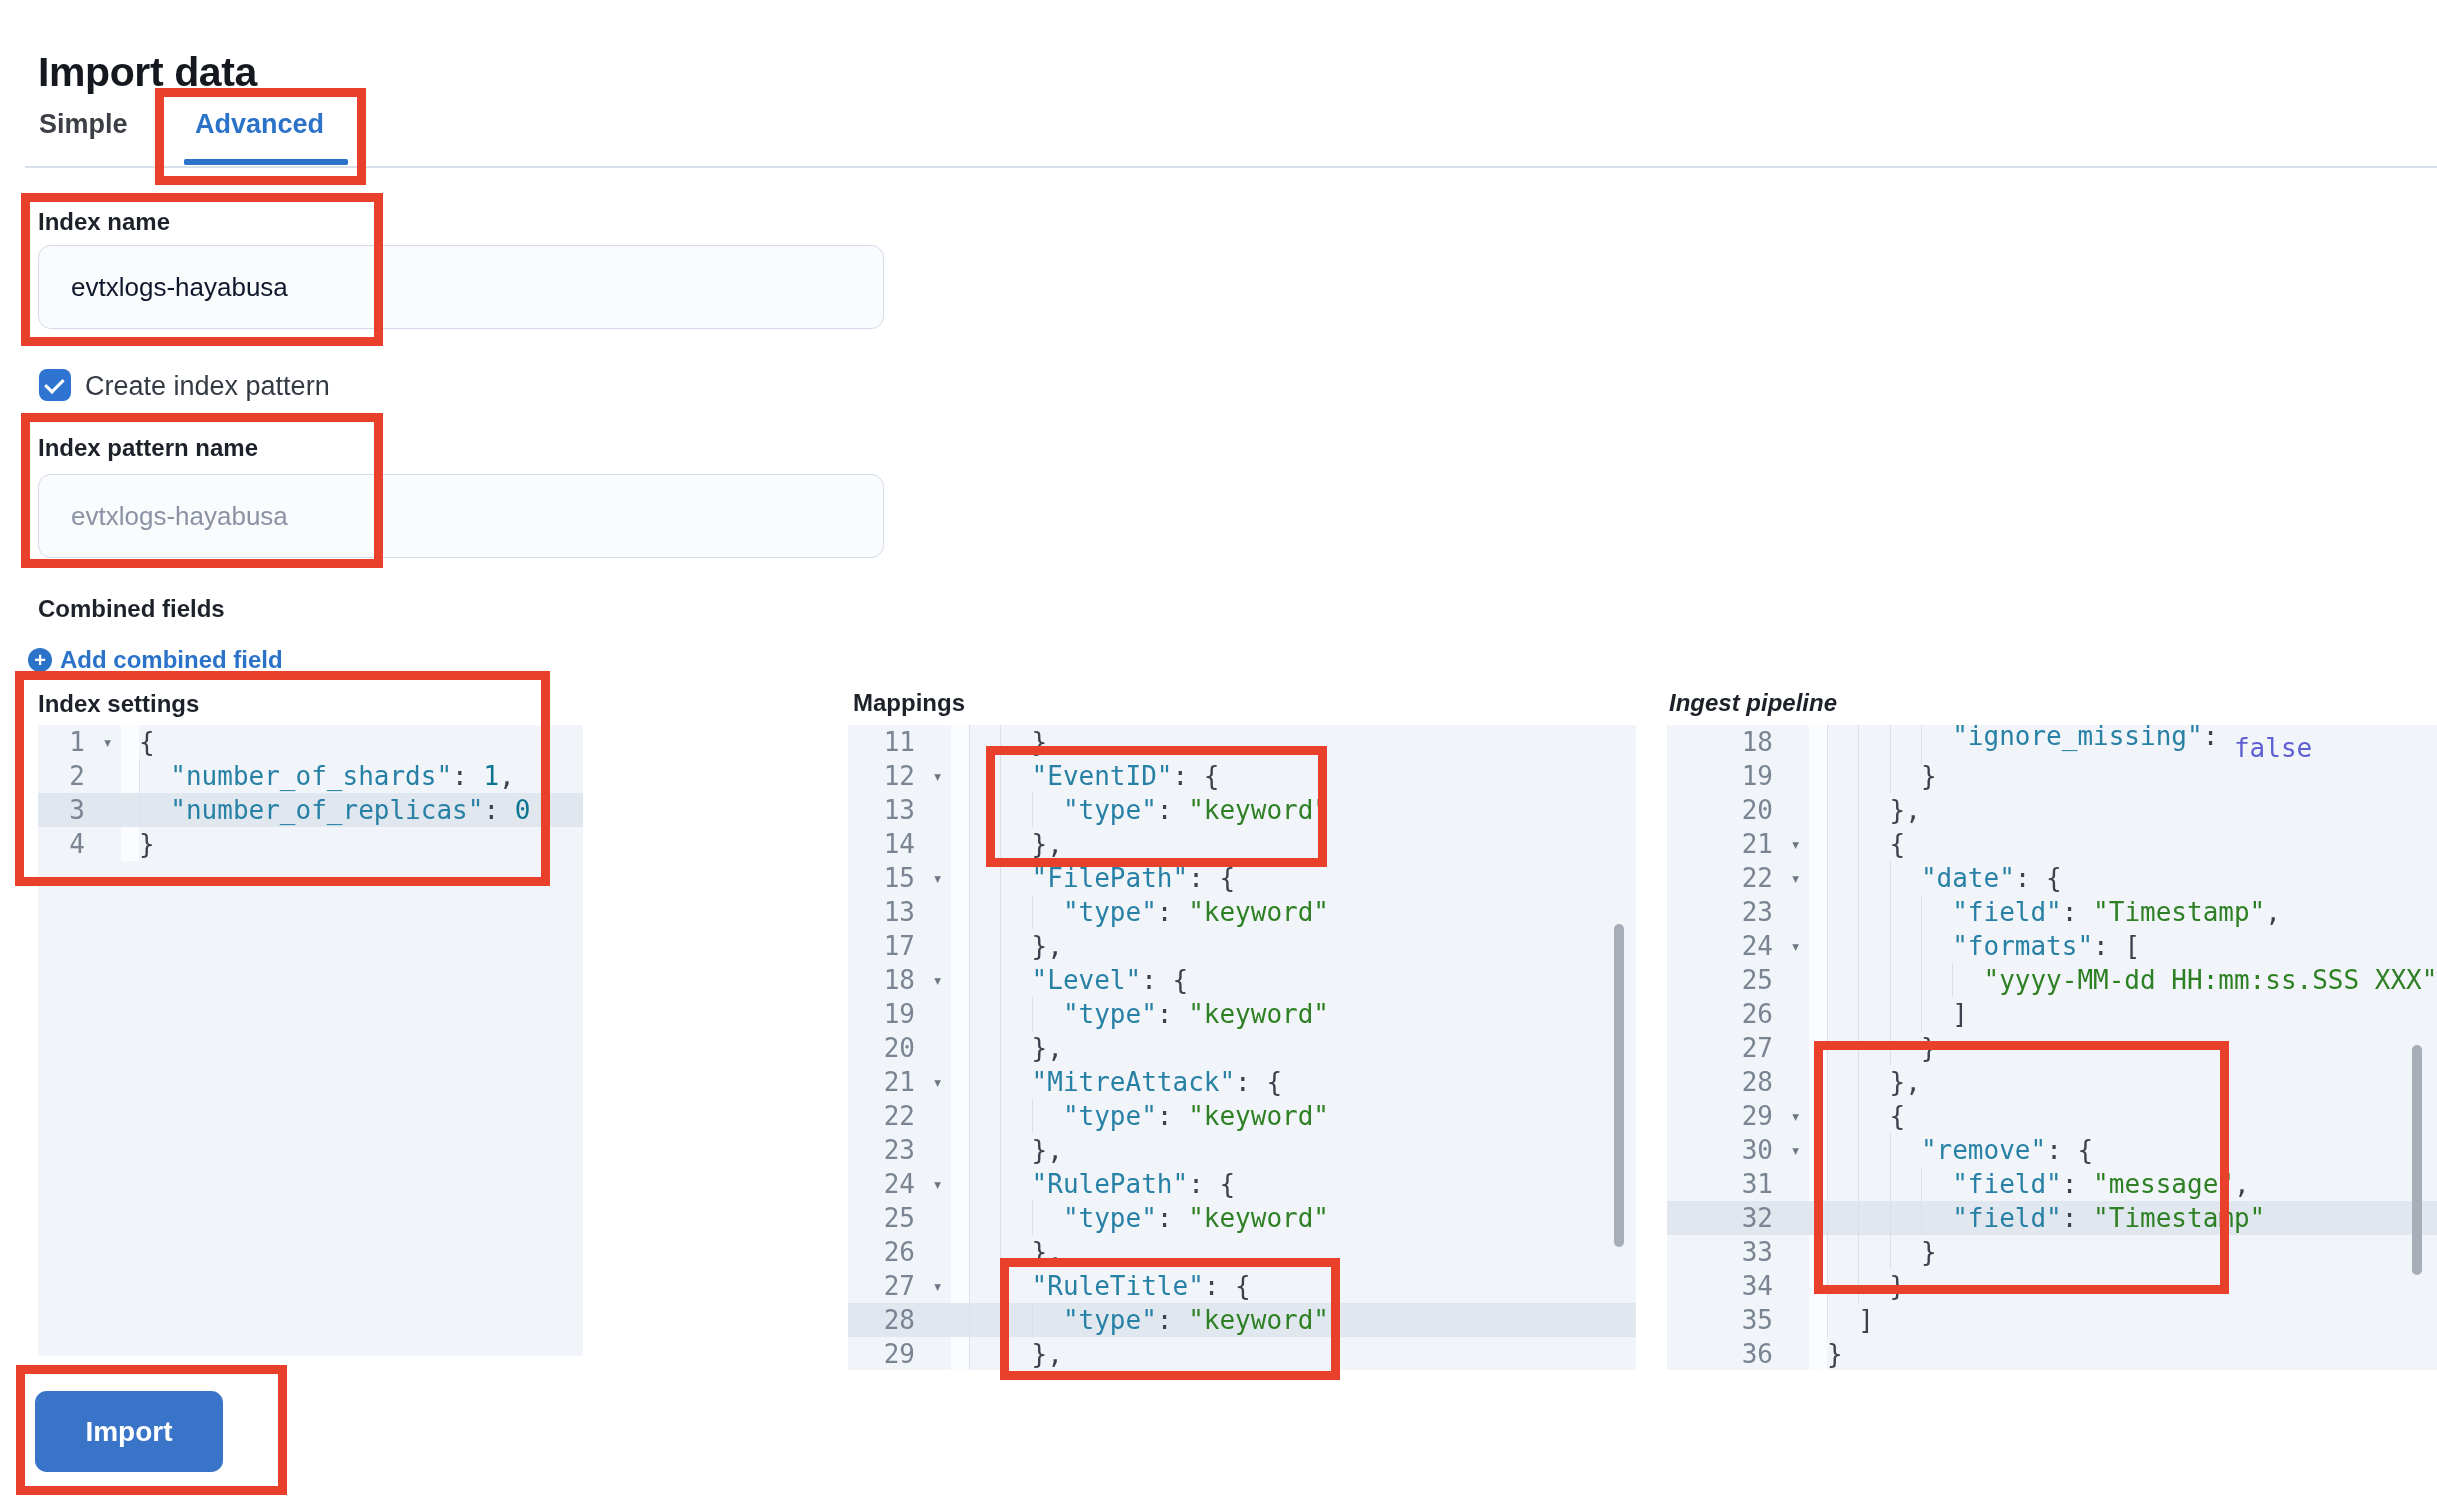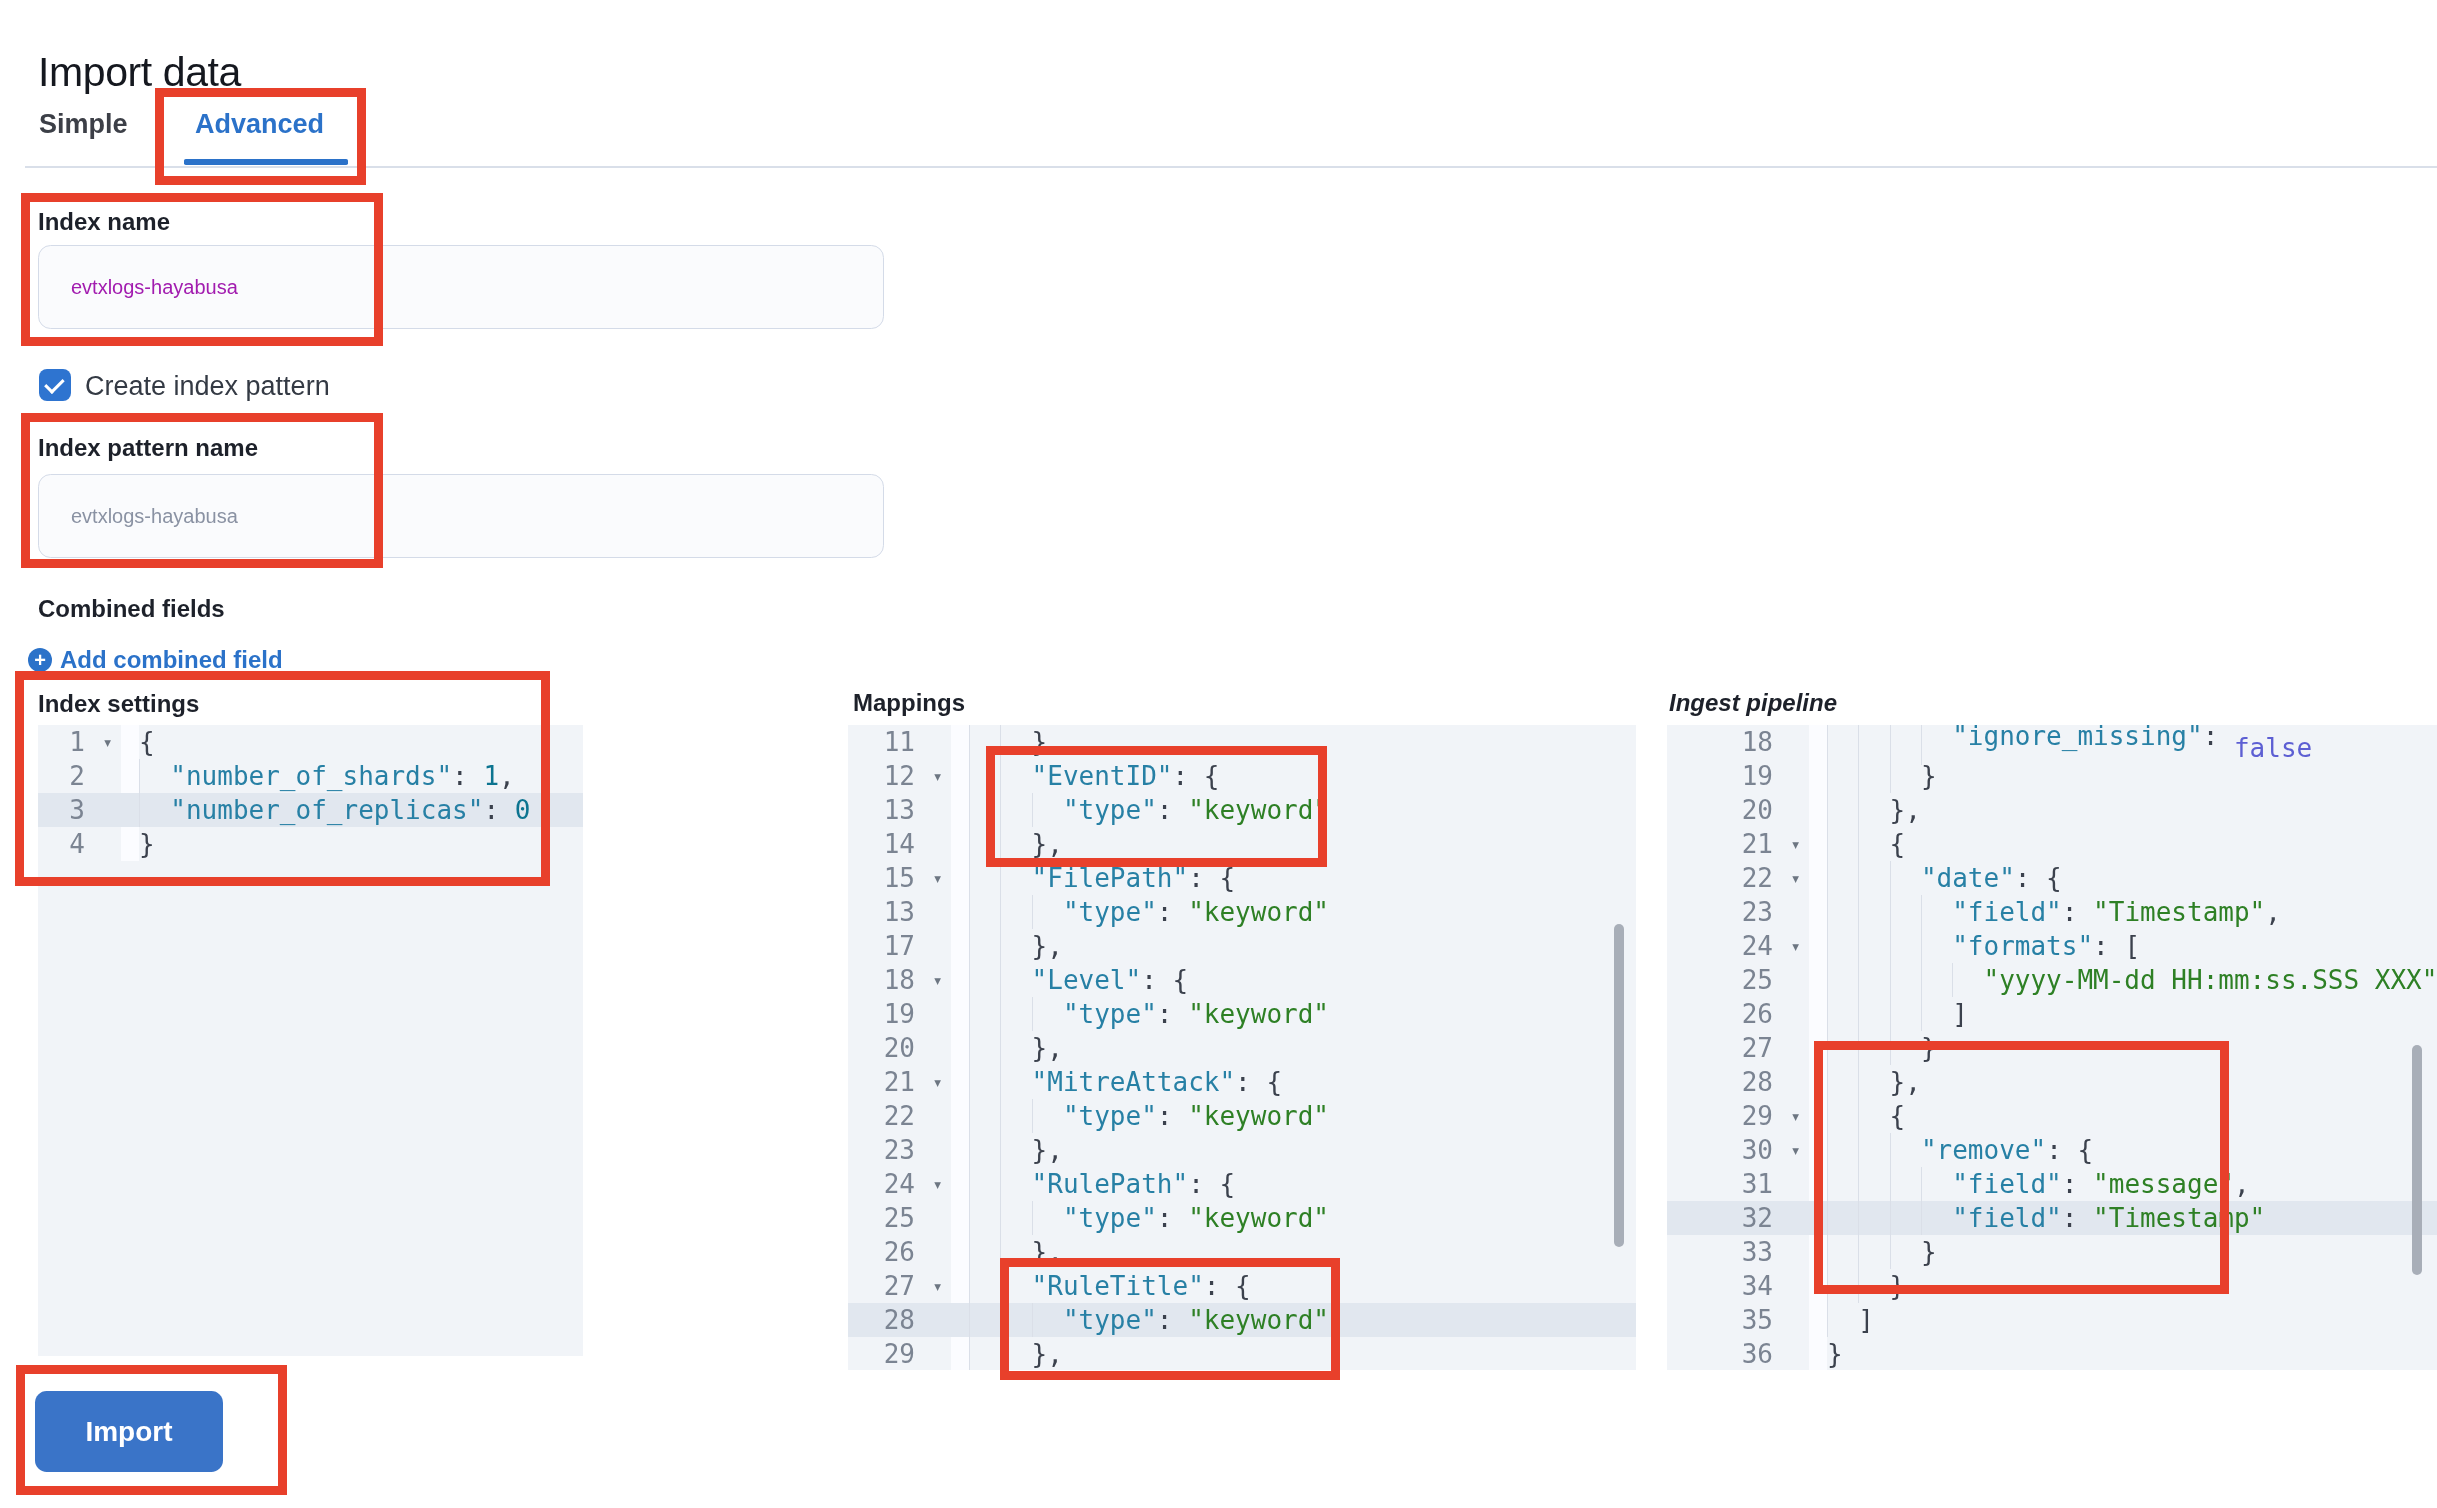--- a/index.html
+++ b/index.html
@@ -1,33 +1,33 @@
 <!DOCTYPE html>
 <html style="font-size:14.4px"><head>
 <meta charset="utf-8">
 <style>
   html,body{margin:0;padding:0;background:#fff;}
   #canvas{position:relative;width:2438px;height:1508px;background:#ffffff;
           font-family:"Liberation Sans",sans-serif;color:#1d212a;overflow:hidden;}
   .abs{position:absolute;}
 
   
-  #page-title{left:38px;top:21.6px;font-size:41px;font-weight:400;letter-spacing:-0.4px;color:#15181f;}
+  #page-title{left:38px;top:21.6px;font-size:41px;font-weight:700;letter-spacing:-0.4px;color:#15181f;}
   .tab{top:109px;font-size:27px;font-weight:600;cursor:pointer;}
   #tab-simple{left:39px;color:#3c3f47;}
   #tab-advanced{left:195px;color:#2b72c9;}
   #tab-underline{left:184px;top:159px;width:164px;height:6.3px;background:#2b72c9;border-radius:1.8px;}
   #top-divider{left:25px;right:0;top:166px;height:1.8px;background:#d9dfe9;}
 
   
   .field-label{font-size:24px;font-weight:700;color:#1d212a;}
   #index-name-label{left:38px;top:208px;}
   .text-input{left:38px;width:846px;height:84px;box-sizing:border-box;background:#fafbfd;
-              border:1.8px solid #d4dbe8;border-radius:12.6px;padding:0 32px;font-size:20px;
-              font-family:"Liberation Sans",sans-serif;color:#a21caf;outline:none;}
+              border:1.8px solid #d4dbe8;border-radius:12.6px;padding:0 32px;font-size:26px;
+              font-family:"Liberation Sans",sans-serif;color:#0f172a;outline:none;}
   .text-input::placeholder{color:#8a92a3;opacity:1;}
   #index-name-input{top:245px;}
   #checkbox{left:39px;top:369px;width:32px;height:32px;background:#2e74d0;border-radius:8px;
             display:flex;align-items:center;justify-content:center;cursor:pointer;}
   #checkbox .tick{width:15.3px;height:8px;border-left:3.6px solid #fff;border-bottom:3.6px solid #fff;
             transform:rotate(-45deg) translate(0.9px,-1.8px);}
   #checkbox-label{left:85px;top:371px;font-size:27px;color:#343a44;}
   #index-pattern-label{left:38px;top:434px;}
   #index-pattern-input{top:474px;}
   #combined-fields-label{left:38px;top:595px;}

